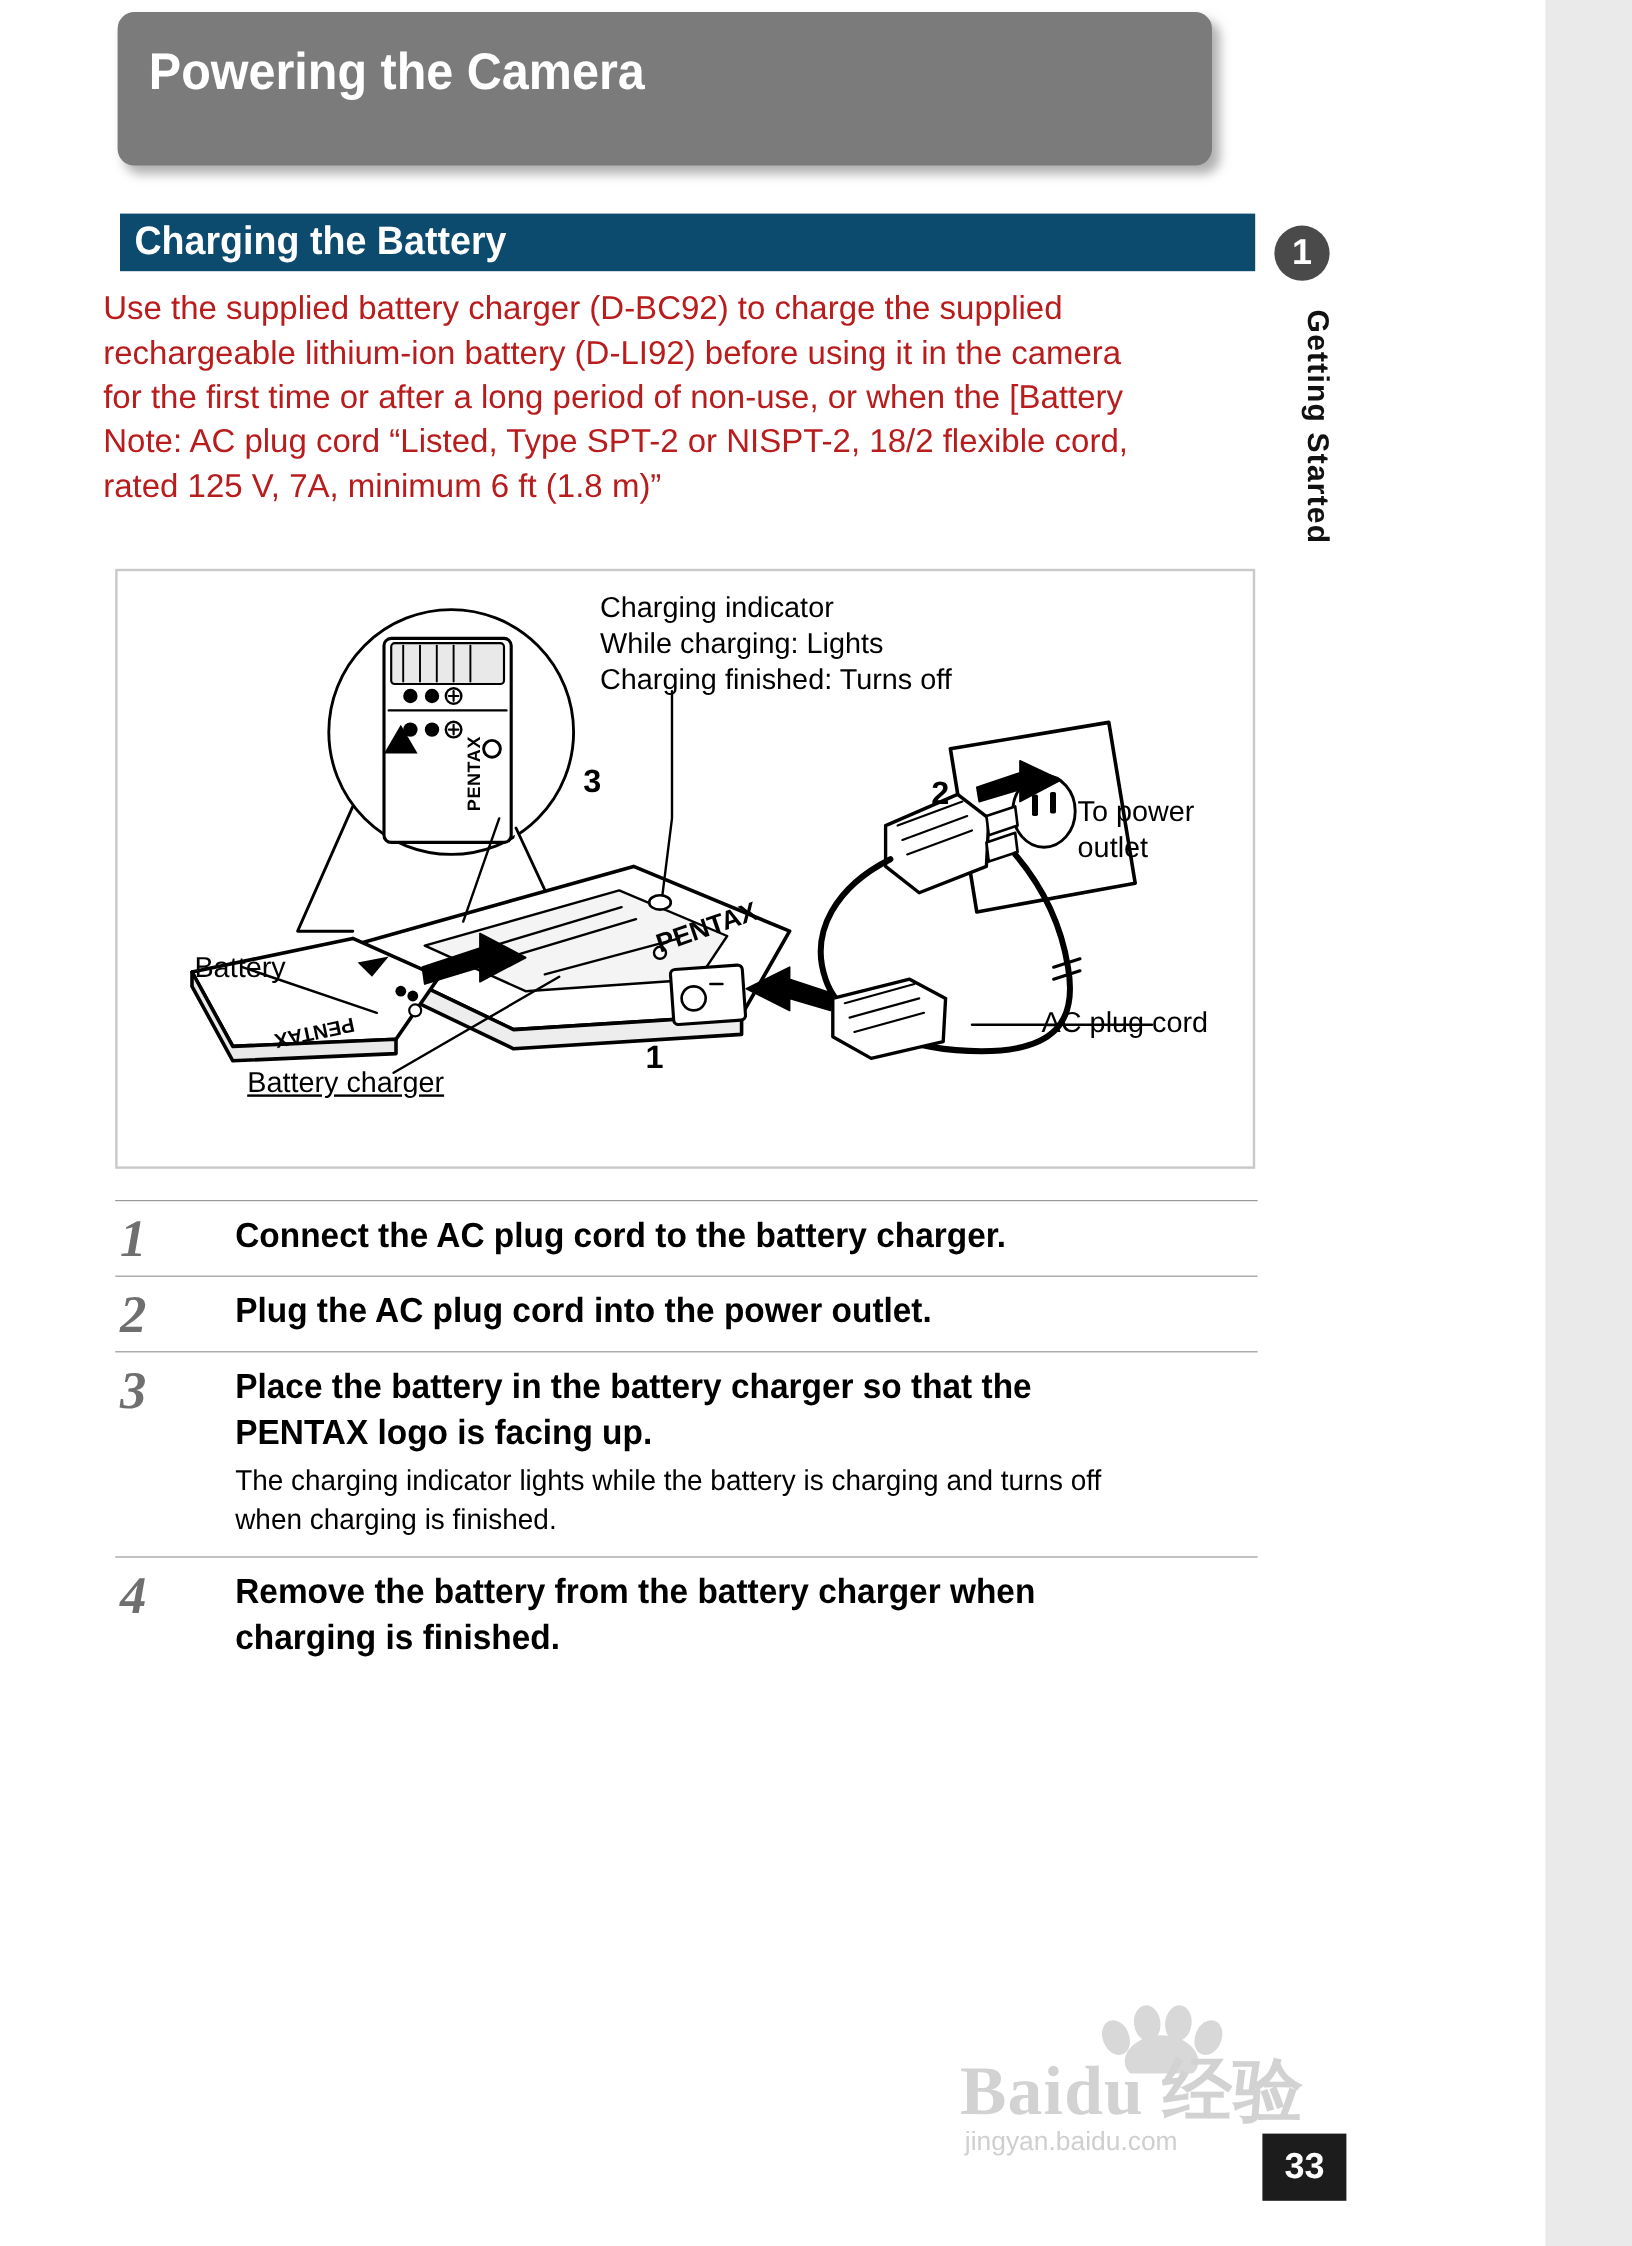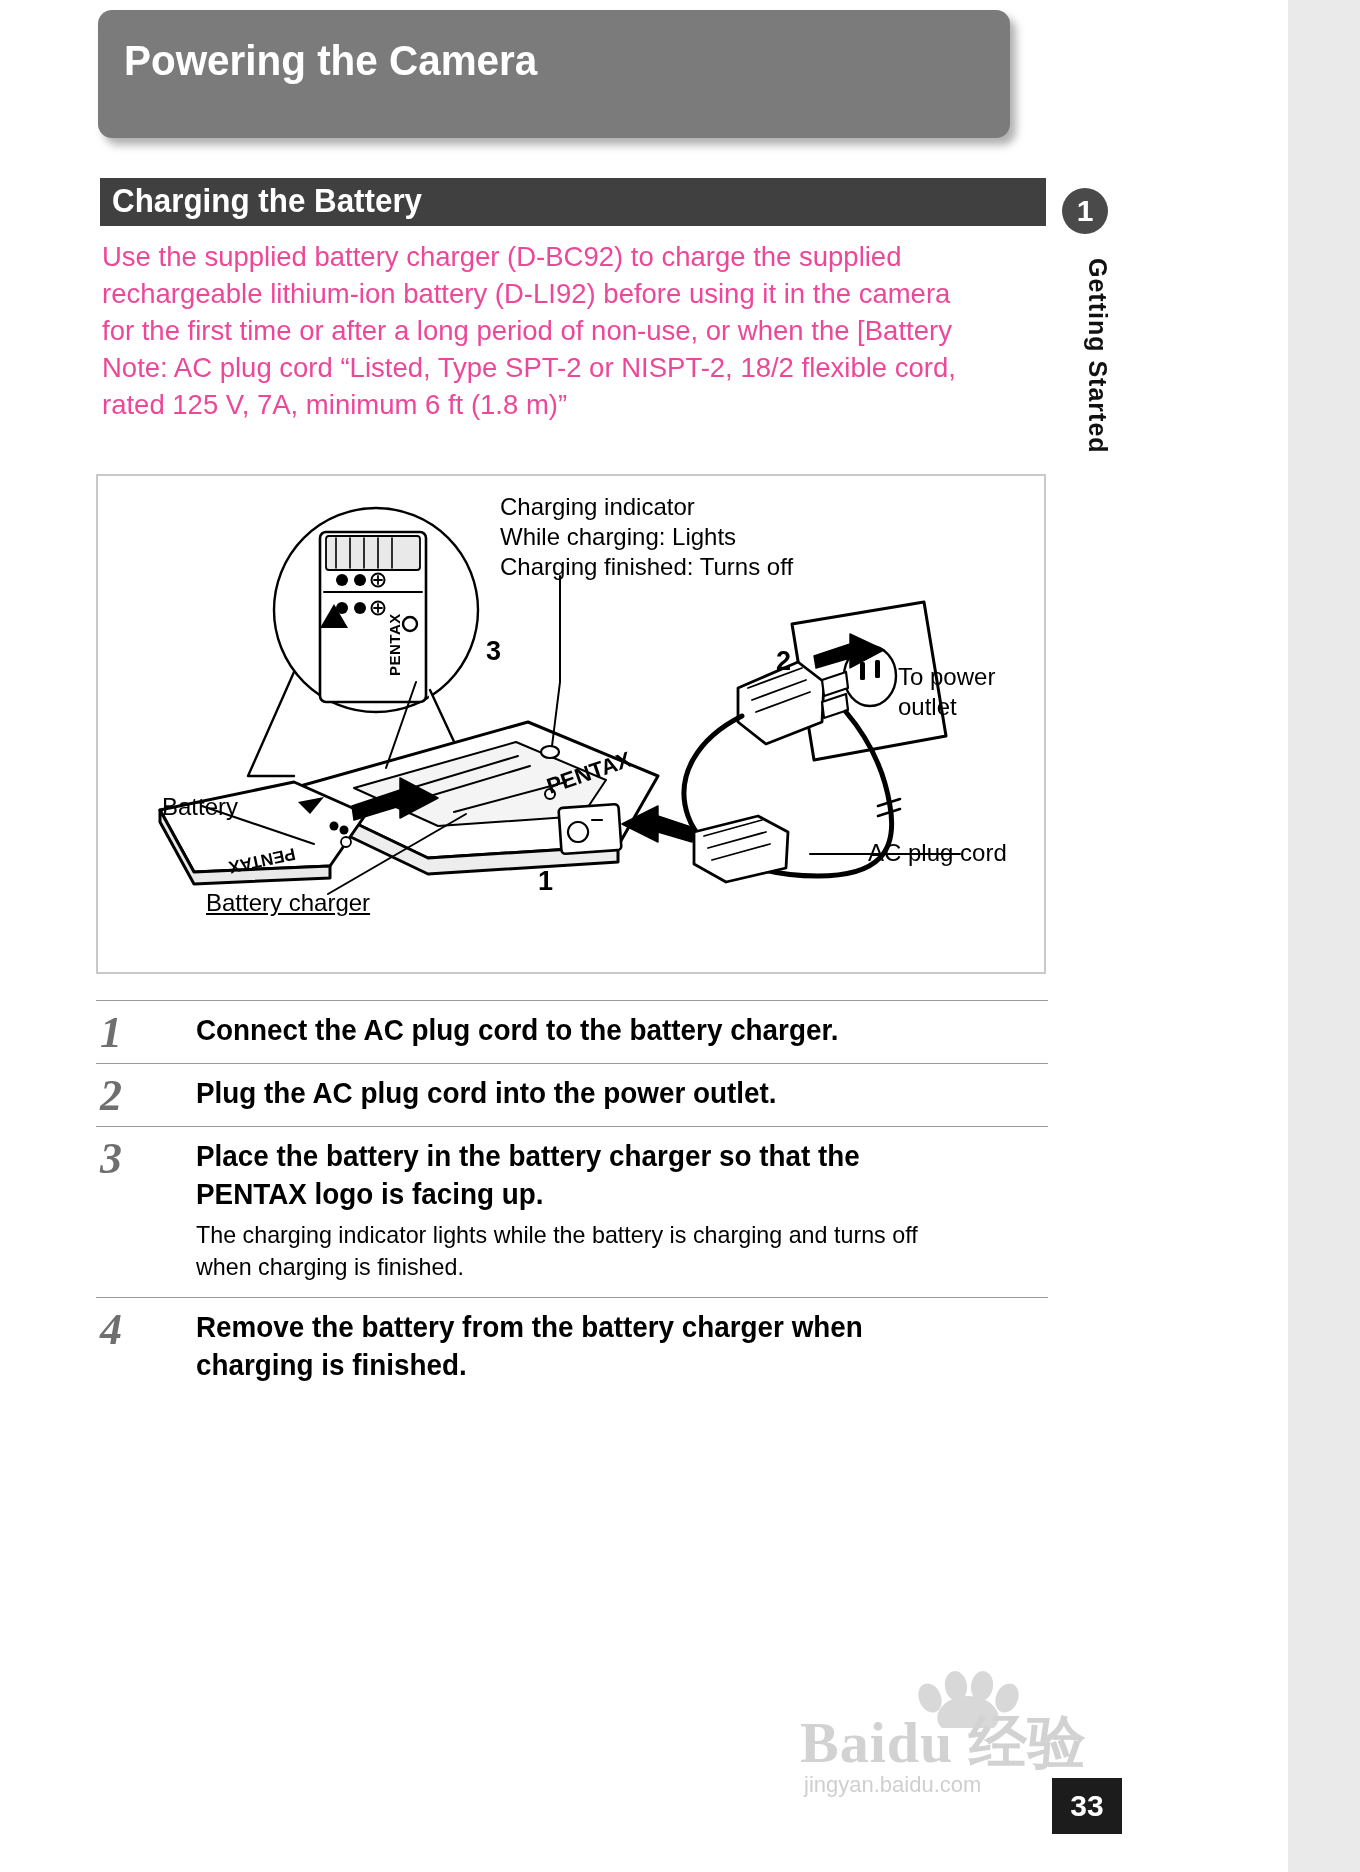--- a/index.html
+++ b/index.html
@@ -98,41 +98,41 @@
     transform-origin: left top;
   }
 
   
   #section-bar {
     position: absolute;
     left: 100px;
     top: 178px;
     width: 946px;
     height: 48px;
-    background: #404040;
+    background: #0c4a6e;
   }
   #section-bar .section-text {
     position: absolute;
     left: 12px;
     top: 4px;
     color: #ffffff;
     font-size: 33px;
     font-weight: bold;
     font-family: "Liberation Sans Narrow", "Liberation Sans", sans-serif;
     transform: scaleX(0.95);
     transform-origin: left top;
   }
 
   
   #intro {
     position: absolute;
-    left: 102px;
+    left: 86px;
     top: 238px;
     width: 955px;
-    color: #ec4899;
+    color: #b91c1c;
     font-size: 27.5px;
     line-height: 37px;
     font-family: "Liberation Sans", sans-serif;
   }
   #intro p { margin: 0; }
 
   
   #figure-box {
     position: absolute;
     left: 96px;

